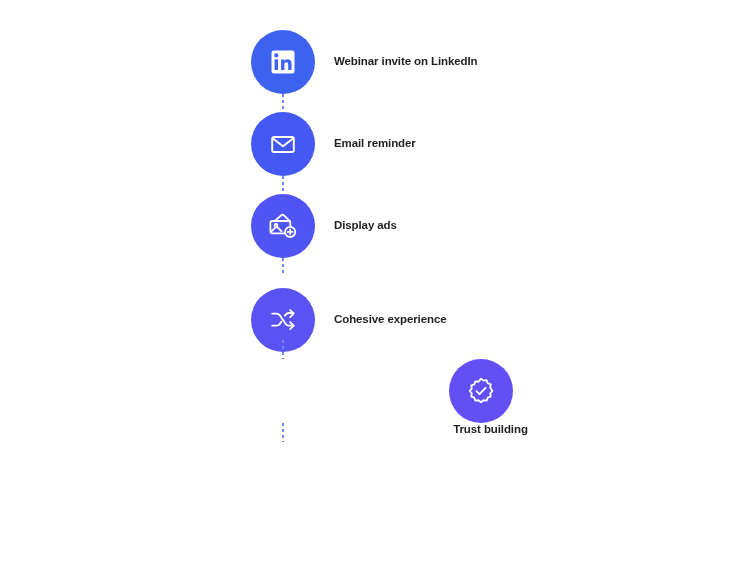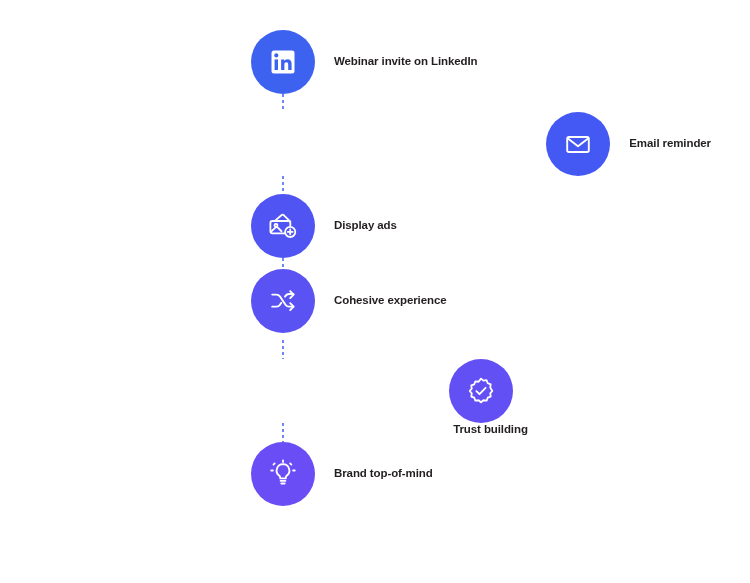--- a/index.html
+++ b/index.html
@@ -89,21 +89,21 @@
       <rect x="1.5" y="1.5" width="23" height="23" rx="2.5" fill="#ffffff"></rect>
       <rect x="4.6" y="10.4" width="3.4" height="10.6" fill="currentColor"></rect>
       <circle cx="6.3" cy="6.4" r="2.05" fill="currentColor"></circle>
       <path d="M11.1 10.4h3.25v1.5c.55-1.0 1.75-1.75 3.2-1.75 2.6 0 4.05 1.55 4.05 4.6V21h-3.4v-5.5c0-1.5-.6-2.35-1.85-2.35-1.25 0-1.95.85-1.95 2.35V21h-3.3V10.4z" fill="currentColor"></path>
     </svg>
           </span>
         </div>
         <div class="step-label">Webinar invite on LinkedIn</div>
       </div>
       <div class="connector" style="top: 94px; height: 18px; color: rgb(111, 134, 245);"></div>
-      <div class="step" style="top: 112px; justify-content: flex-end;">
+      <div class="step" style="top: 112px;">
         <div class="step-badge" style="background: rgb(68, 89, 243); color: rgb(68, 89, 243);">
           <span>
     <svg width="28" height="28" viewBox="0 0 28 28" fill="none" stroke="#ffffff" stroke-width="1.9" stroke-linecap="round" stroke-linejoin="round" aria-hidden="true">
       <rect x="3.2" y="7" width="21.6" height="15" rx="1.8"></rect>
       <path d="M3.9 8.4 14 16.3 24.1 8.4"></path>
     </svg>
           </span>
         </div>
         <div class="step-label">Email reminder</div>
       </div>
@@ -117,21 +117,21 @@
       <circle cx="8" cy="13.3" r="1.5"></circle>
       <path d="M3.1 19.6l4.3-4.0c.7-.65 1.8-.63 2.47.05l3.6 3.6"></path>
       <circle cx="22.2" cy="19.9" r="5.1"></circle>
       <path d="M22.2 17.5v4.8M19.8 19.9h4.8"></path>
     </svg>
           </span>
         </div>
         <div class="step-label">Display ads</div>
       </div>
       <div class="connector" style="top: 258px; height: 18px; color: rgb(111, 134, 245);"></div>
-      <div class="step" style="top: 269px; text-align: right;">
+      <div class="step" style="top: 288px; text-align: right;">
         <div class="step-badge" style="background: rgb(90, 82, 242); color: rgb(90, 82, 242);">
           <span>
     <svg width="28" height="26" viewBox="0 0 28 26" fill="none" stroke="#ffffff" stroke-width="1.9" stroke-linecap="round" stroke-linejoin="round" aria-hidden="true">
       <path d="M3.2 6.6h4.2c1.45 0 2.8.72 3.6 1.93l5.5 8.2c.8 1.2 2.15 1.93 3.6 1.93h4.3"></path>
       <path d="M3.2 18.66h4.2c1.45 0 2.8-.73 3.6-1.93l1.3-1.95"></path>
       <path d="M16.0 8.6l.5-.72c.8-1.2 2.15-1.93 3.6-1.93h4.3"></path>
       <path d="M21.2 3.1 24.6 6.6l-3.4 3.5"></path>
       <path d="M21.2 15.16l3.4 3.5-3.4 3.5"></path>
     </svg>
           </span>
@@ -144,29 +144,14 @@
           <span>
     <svg width="30" height="30" viewBox="0 0 30 30" fill="none" stroke="#ffffff" stroke-width="1.8" stroke-linecap="round" stroke-linejoin="round" aria-hidden="true">
       <path d="M15 2.6l2.45 2.05 3.15-.45 1.1 3.0 3.0 1.1-.45 3.15L26.3 15l-2.05 2.45.45 3.15-3.0 1.1-1.1 3.0-3.15-.45L15 26.3l-2.45-2.05-3.15.45-1.1-3.0-3.0-1.1.45-3.15L3.7 15l2.05-2.45-.45-3.15 3.0-1.1 1.1-3.0 3.15.45z"></path>
       <path d="M10.4 15.1l3.1 3.1 6.1-6.4"></path>
     </svg>
           </span>
         </div>
         <div class="step-label">Trust building</div>
       </div>
       <div class="connector" style="top: 423px; height: 19px; color: rgb(111, 134, 245);"></div>
-      <div class="step" style="top: 442px;">
-        <div class="step-badge" style="background: rgb(107, 77, 245); color: rgb(107, 77, 245);">
-          <span>
-    <svg width="30" height="30" viewBox="0 0 30 30" fill="none" stroke="#ffffff" stroke-width="1.8" stroke-linecap="round" stroke-linejoin="round" aria-hidden="true">
-      <path d="M15 5.2a6.35 6.35 0 0 0-3.9 11.36c.72.57 1.15 1.42 1.15 2.33v.51h5.5v-.51c0-.91.43-1.76 1.15-2.33A6.35 6.35 0 0 0 15 5.2z"></path>
-      <path d="M12.6 21.9h4.8"></path>
-      <path d="M13.3 24.5h3.4"></path>
-      <path d="M15 1.4v1.7"></path>
-      <path d="M25.1 11.5h1.7M3.2 11.5h1.7"></path>
-      <path d="M22.15 4.35l1.2 1.2M6.65 4.35l-1.2 1.2"></path>
-    </svg>
-          </span>
-        </div>
-        <div class="step-label">Brand top-of-mind</div>
-      </div>
     </div>
 </div>
 
 </body></html>

